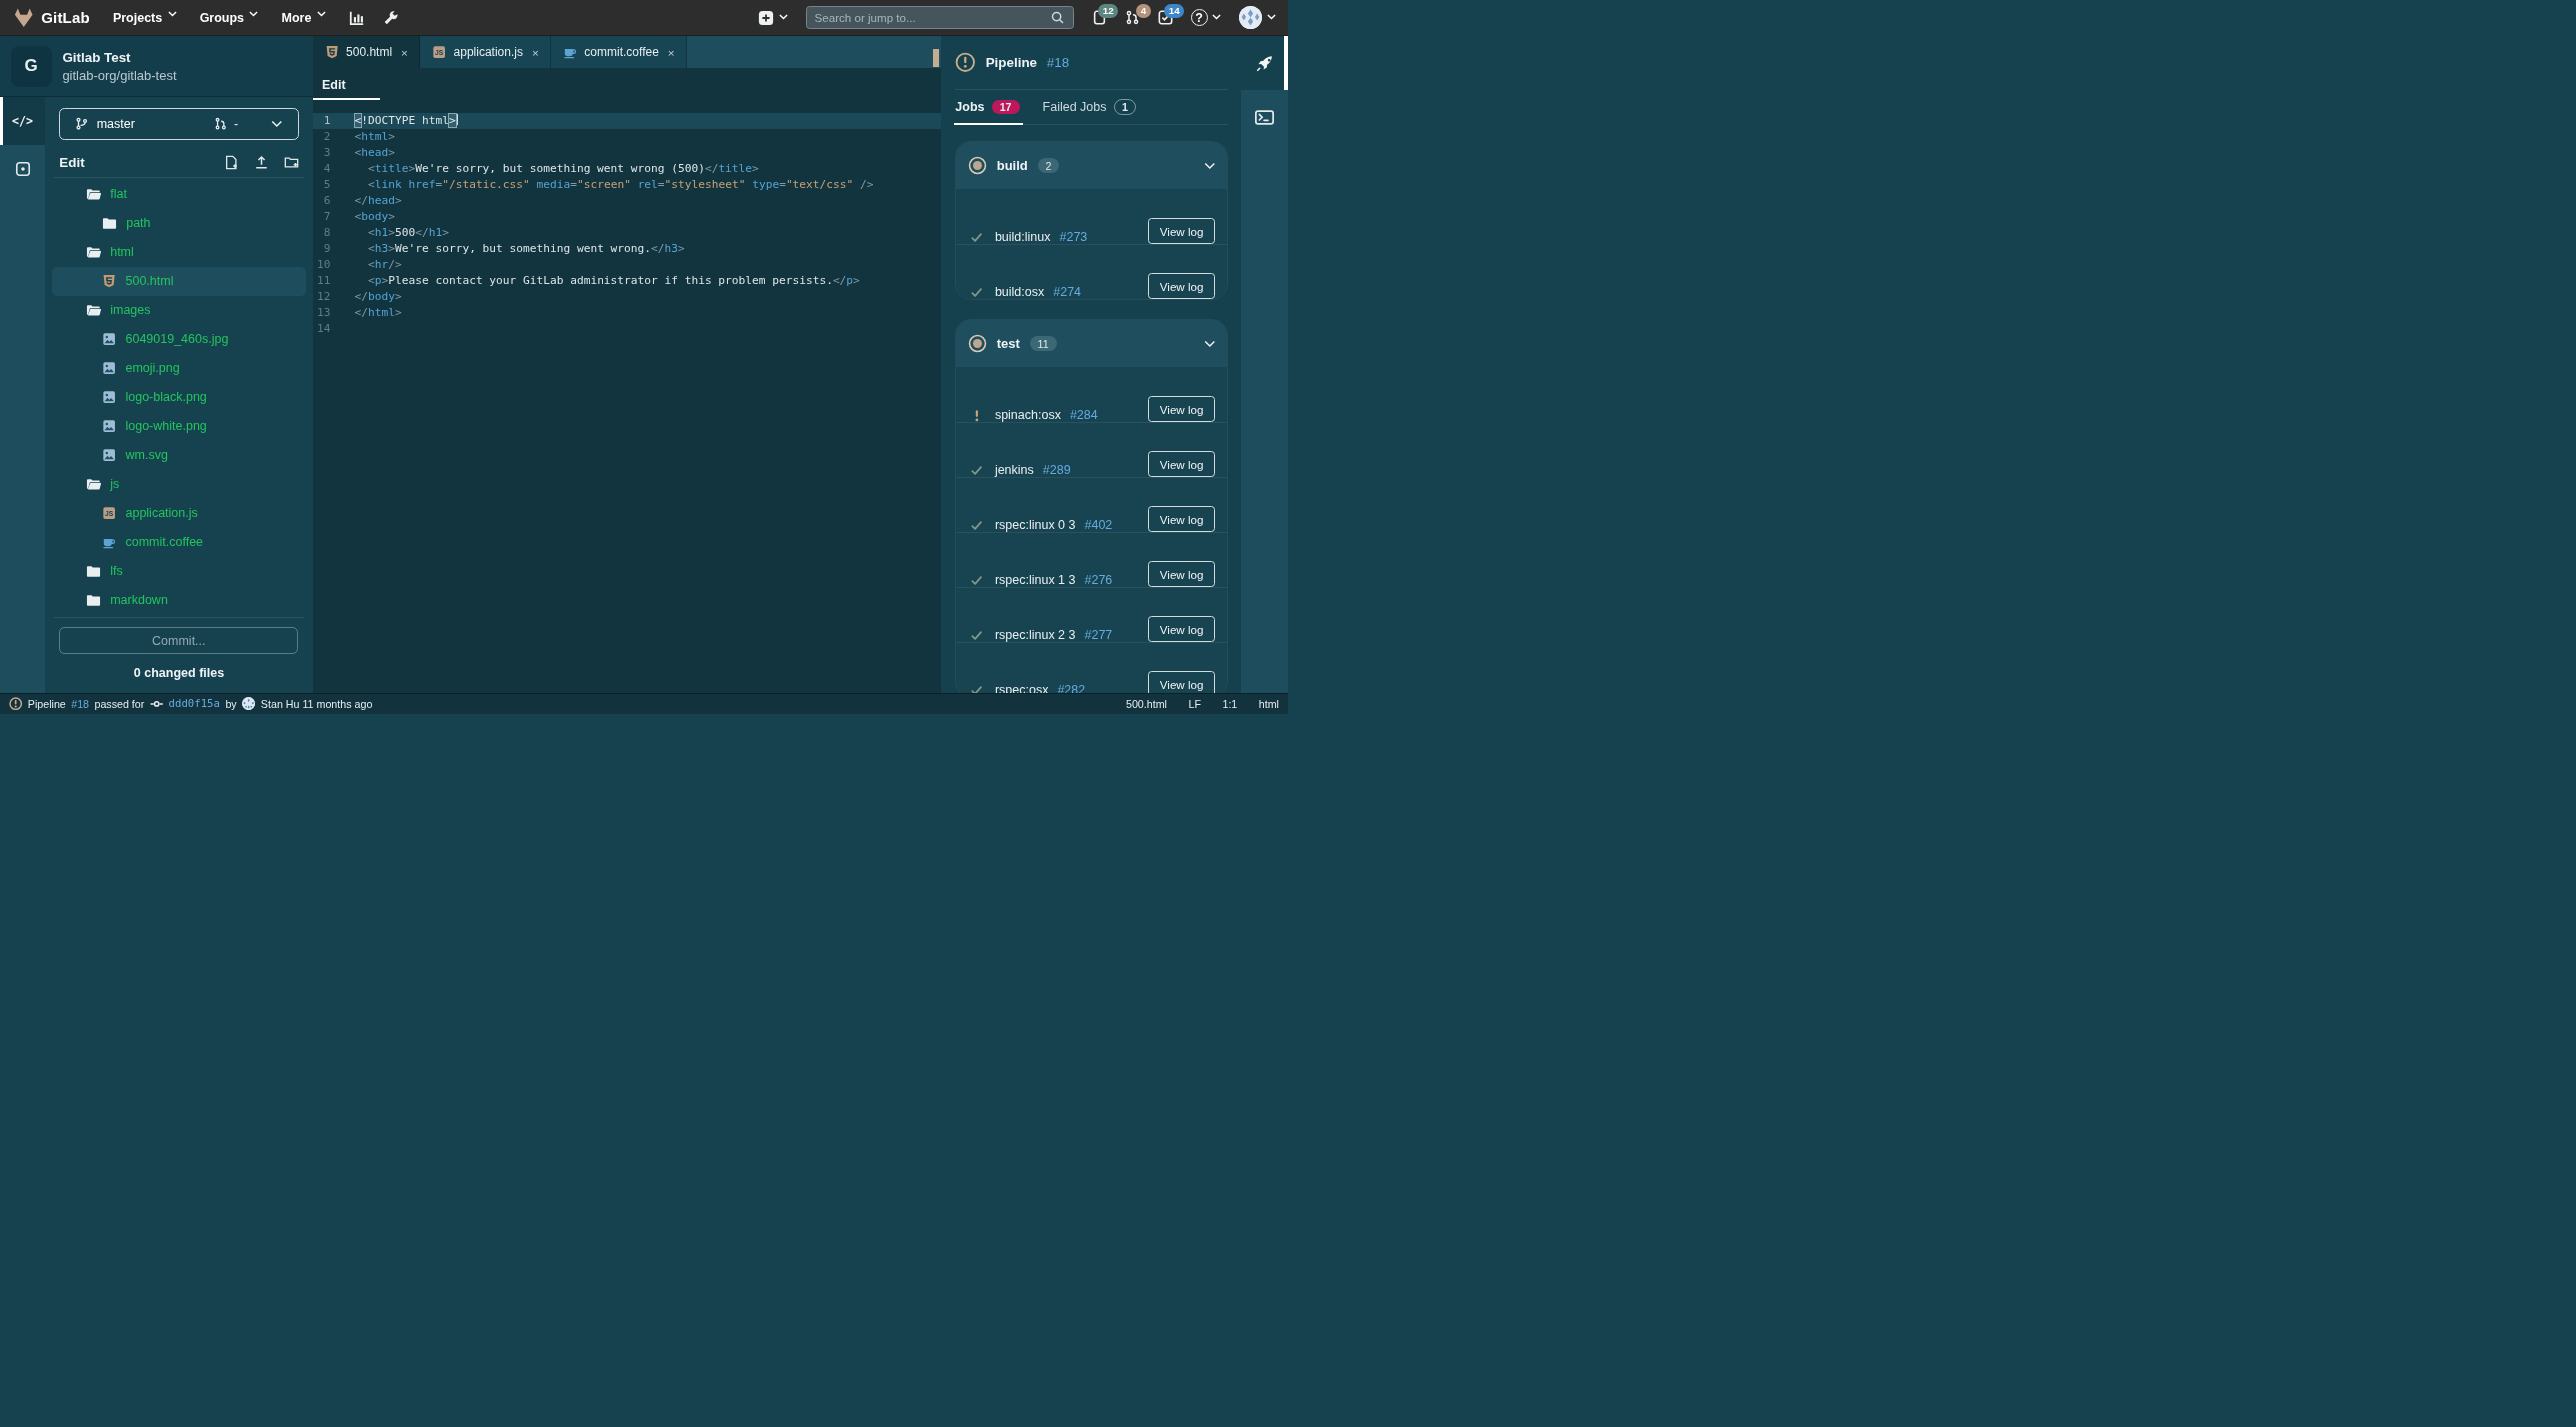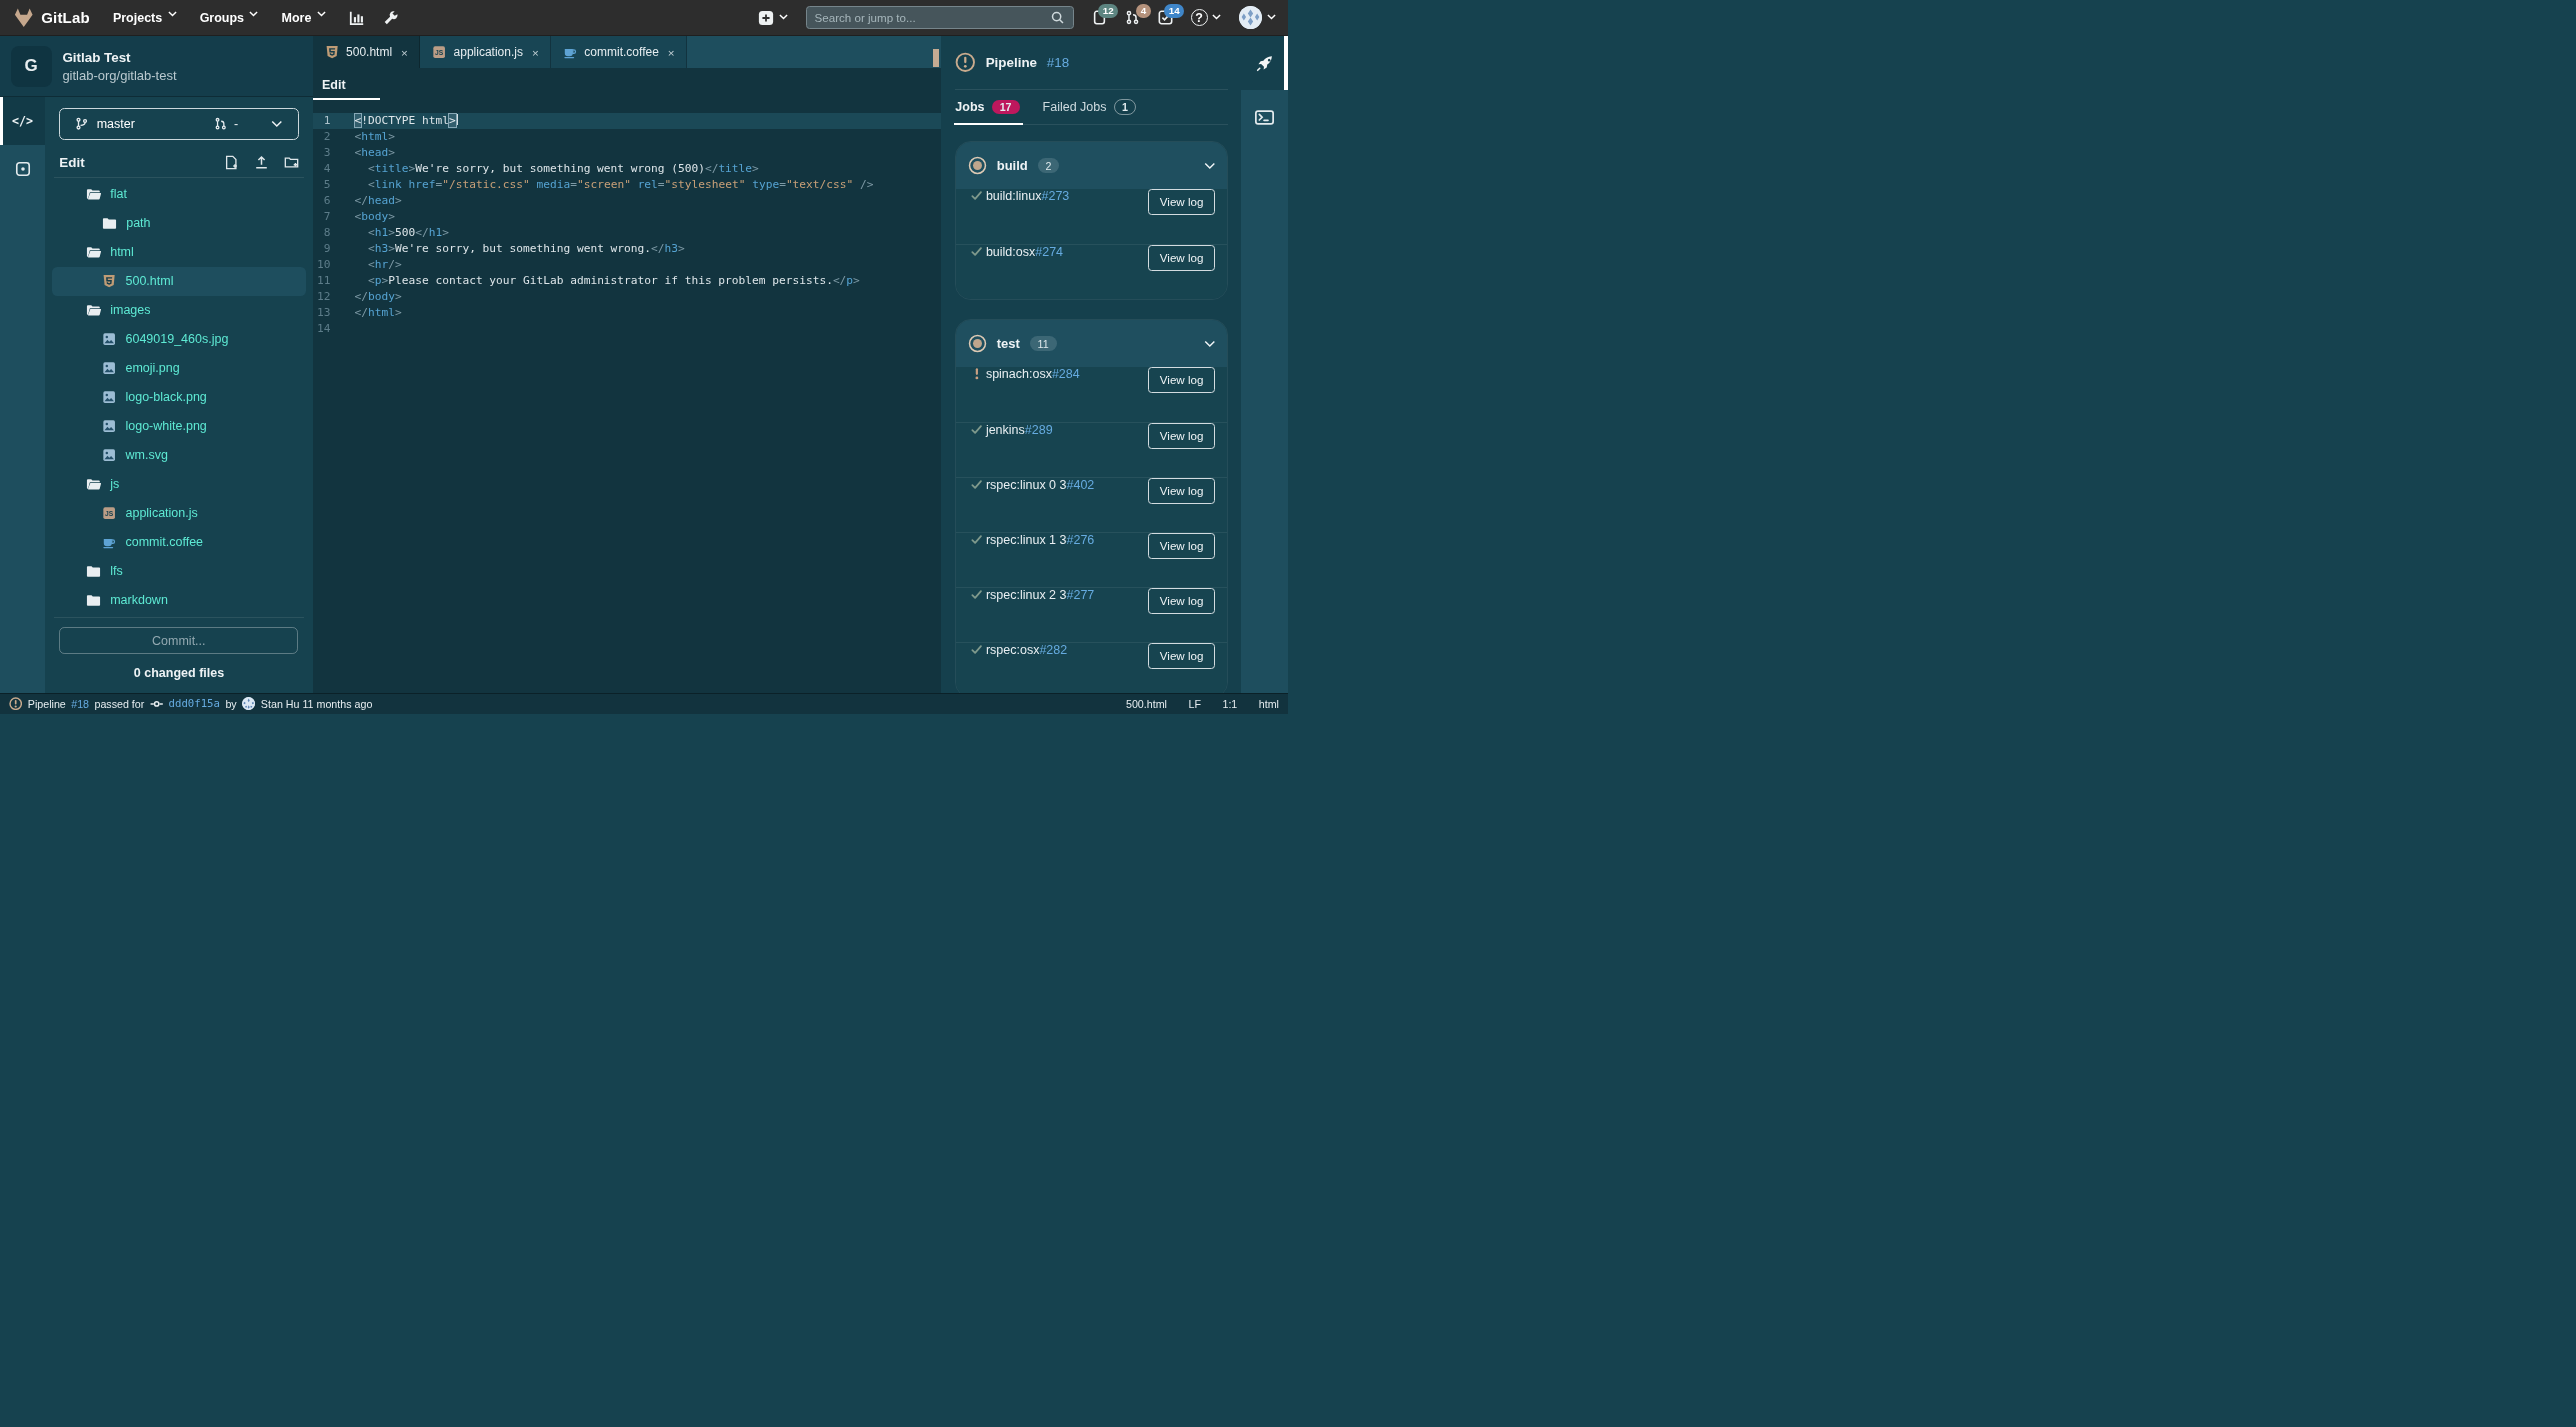--- a/index.html
+++ b/index.html
@@ -62,21 +62,21 @@
   .branch-box{margin:10.7px 14.3px 0;height:32px;border:0.9px solid #ccd8dc;border-radius:5.4px;display:flex;align-items:center;padding:0 15px;gap:8px;cursor:pointer}
   .branch-name{font-size:12.5px;color:#fff}
   .branch-mid{margin-left:auto;display:flex;align-items:center;gap:6.3px;color:#e9eef1;font-size:12.5px}
   .branch-chev{margin-left:25px}
   .edit-row{margin-top:8px;height:29.5px;display:flex;align-items:center;padding:0 14.3px}
   .edit-label{font-size:13.4px;font-weight:700}
   .edit-icons{margin-left:auto;display:flex;gap:15px}
   .edit-icons span{cursor:pointer}
   .side-div{height:0.9px;background:var(--hairline);margin:0 9px}
   .tree{padding:1.8px 0}
-  .tree-row{height:29px;display:flex;align-items:center;gap:9px;margin:0 7.2px;border-radius:5.4px;font-size:12.5px;color:#5eead4;cursor:pointer}
+  .tree-row{height:29px;display:flex;align-items:center;gap:9px;margin:0 7.2px;border-radius:5.4px;font-size:12.5px;color:#22c55e;cursor:pointer}
   .tree-row.sel{background:#1e4e5e}
   .commit-btn{margin:9.8px 14.3px 0;height:27px;border:0.9px solid rgba(255,255,255,.3);border-radius:5.4px;background:transparent;color:#93a9b1;font-size:12.5px;width:calc(100% - 29px);cursor:pointer;font-family:"Liberation Sans",sans-serif}
   .changed{margin-top:11.6px;text-align:center;font-size:12.5px;font-weight:700}
 
   
   .editor-col{position:absolute;top:0;left:313px;width:628px;height:100%;background:var(--bg-editor)}
   .tabstrip{height:32px;background:var(--bg-strip);display:flex}
   .etab{display:flex;align-items:center;gap:7.2px;padding:0 11.6px;font-size:12px;color:#e6edf0;background:#184554;border-right:0.9px solid rgba(0,0,0,.25);cursor:pointer}
   .etab.active{background:var(--bg-editor)}
   .etab .x{color:#c3d0d5;font-size:11.6px;margin-left:1.8px}
@@ -108,21 +108,21 @@
   .ptab.active::after{content:"";position:absolute;left:-1.8px;right:-3.6px;bottom:-0.9px;height:2.2px;background:#fff}
   .pill-dark{background:#be185d;border-radius:9px;padding:1.3px 8px;font-size:10.7px;font-weight:700;color:#e4ecef}
   .pill-line{border:0.9px solid rgba(255,255,255,.45);border-radius:9px;padding:0.9px 7.2px;font-size:10.7px;font-weight:700;color:#e4ecef}
   .ptab.dim{color:#cfdbe0}
   .stage-card{margin-top:16px;border-radius:16px;overflow:hidden;border:0.9px solid rgba(255,255,255,.07)}
   .stage-card + .stage-card{margin-top:19px}
   .stage-head{height:47px;background:#1f4f5f;display:flex;align-items:center;gap:9.8px;padding:0 11.6px;cursor:pointer}
   .stage-name{font-size:13px;font-weight:700}
   .stage-count{background:rgba(210,230,235,.16);border-radius:9px;padding:1.3px 8px;font-size:10.7px;color:#dfe9ec}
   .stage-chev{margin-left:auto}
-  .job-row{height:55px;background:var(--bg-card-rows);display:flex;align-items:flex-start;padding:0 11.6px;}
+  .job-row{height:55px;background:var(--bg-card-rows);display:flex;align-items:flex-end;padding:0 11.6px;gap:9px}
   .job-row + .job-row{border-top:0.9px solid rgba(255,255,255,.07)}
   .job-status{width:18px;display:flex;justify-content:center}
   .job-name{font-size:12.5px;color:#e9eff2}
   .job-id{font-size:12.5px;color:var(--link_blue);cursor:pointer}
   .viewlog{margin-left:auto;border:0.9px solid #d3dce0;border-radius:3.6px;background:transparent;color:#f0f4f6;font-size:11.6px;padding:5.4px 10.7px;cursor:pointer;font-family:"Liberation Sans",sans-serif}
 
   
   .rrail{position:absolute;top:0;left:1241px;width:47px;height:100%;background:var(--bg-strip)}
   .rrail-item{height:54px;display:flex;align-items:center;justify-content:center;position:relative;cursor:pointer}
   .rrail-item.active{background:#15404d}

